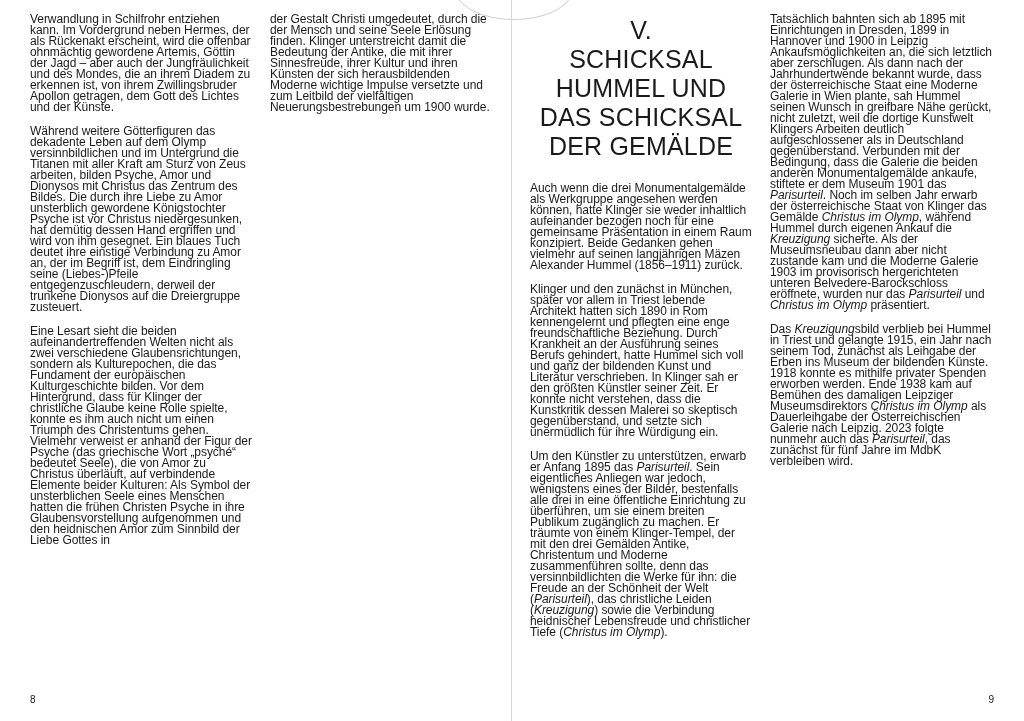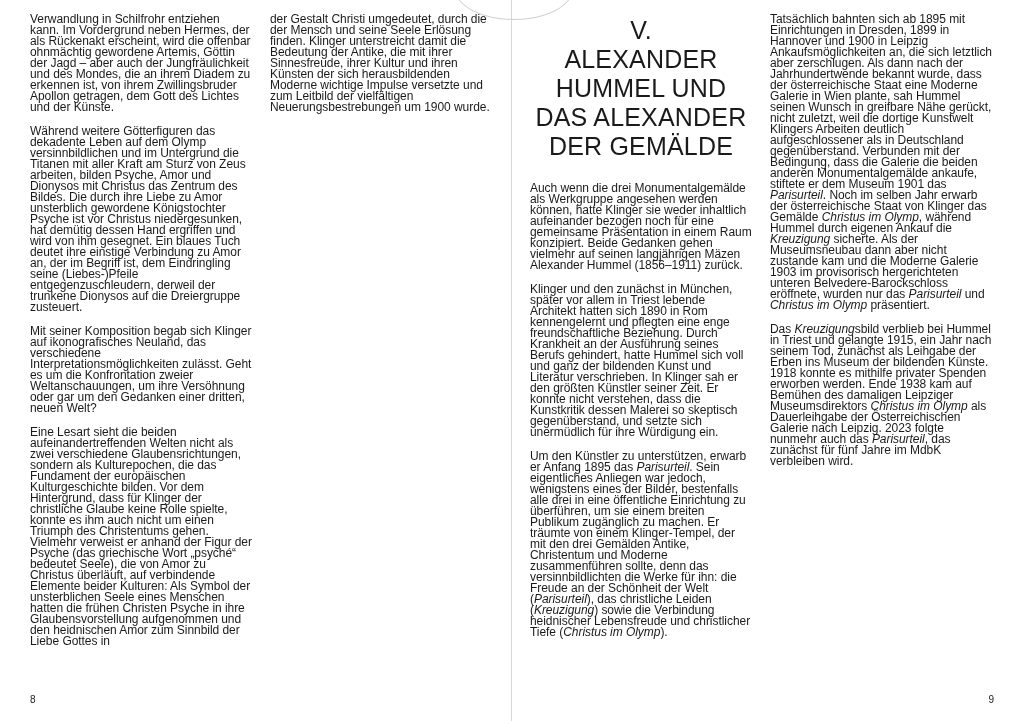--- a/index.html
+++ b/index.html
@@ -93,39 +93,38 @@
 </head>
 <body>
 
 <div class="spread">
 
   <div class="page page-left">
     <div class="cols">
       <div class="col">
         <p class="para">Verwandlung in Schilfrohr entziehen kann. Im Vordergrund neben Hermes, der als Rückenakt erscheint, wird die offenbar ohnmächtig gewordene Artemis, Göttin der Jagd – aber auch der Jungfräulichkeit und des Mondes, die an ihrem Diadem zu erkennen ist, von ihrem Zwillingsbruder Apollon getragen, dem Gott des Lichtes und der Künste.</p>
         <p class="para">Während weitere Götterfiguren das dekadente Leben auf dem Olymp versinnbildlichen und im Untergrund die Titanen mit aller Kraft am Sturz von Zeus arbeiten, bilden Psyche, Amor und Dionysos mit Christus das Zentrum des Bildes. Die durch ihre Liebe zu Amor unsterblich gewordene Königstochter Psyche ist vor Christus niedergesunken, hat demütig dessen Hand ergriffen und wird von ihm gesegnet. Ein blaues Tuch deutet ihre einstige Verbindung zu Amor an, der im Begriff ist, dem Eindringling seine (Liebes-)Pfeile entgegenzuschleudern, derweil der trunkene Dionysos auf die Dreiergruppe zusteuert.</p>
-        <p class="para">Mit seiner Komposition begab sich Klinger auf ikonografisches Neuland, das verschiedene Interpretationsmöglichkeiten zulässt. Geht es um die Konfrontation zweier Weltanschauungen, um ihre Versöhnung oder gar um den Gedanken einer dritten, neuen Welt?</p>
         <p class="para">Eine Lesart sieht die beiden aufeinandertreffenden Welten nicht als zwei verschiedene Glaubensrichtungen, sondern als Kulturepochen, die das Fundament der europäischen Kulturgeschichte bilden. Vor dem Hintergrund, dass für Klinger der christliche Glaube keine Rolle spielte, konnte es ihm auch nicht um einen Triumph des Christentums gehen. Vielmehr verweist er anhand der Figur der Psyche (das griechische Wort „psyché“ bedeutet Seele), die von Amor zu Christus überläuft, auf verbindende Elemente beider Kulturen: Als Symbol der unsterblichen Seele eines Menschen hatten die frühen Christen Psyche in ihre Glaubensvorstellung aufgenommen und den heidnischen Amor zum Sinnbild der Liebe Gottes in</p>
       </div>
       <div class="col">
         <p class="para">der Gestalt Christi umgedeutet, durch die der Mensch und seine Seele Erlösung finden. Klinger unterstreicht damit die Bedeutung der Antike, die mit ihrer Sinnesfreude, ihrer Kultur und ihren Künsten der sich herausbildenden Moderne wichtige Impulse versetzte und zum Leitbild der vielfältigen Neuerungsbestrebungen um 1900 wurde.</p>
       </div>
     </div>
     <div class="folio folio-left">8</div>
   </div>
 
   <div class="gutter"></div>
   <div class="binding-arc"></div>
 
   <div class="page page-right">
     <div class="cols">
       <div class="col">
         <h1 class="chapter-title">
           <span class="chapter-num">V.</span>
-          <span>ALEXANDER HUMMEL UND DAS ALEXANDER DER GEMÄLDE</span>
+          <span>SCHICKSAL HUMMEL UND DAS SCHICKSAL DER GEMÄLDE</span>
         </h1>
         <p class="para">Auch wenn die drei Monumentalgemälde als Werkgruppe angesehen werden können, hatte Klinger sie weder inhaltlich aufeinander bezogen noch für eine gemeinsame Präsentation in einem Raum konzipiert. Beide Gedanken gehen vielmehr auf seinen langjährigen Mäzen Alexander Hummel (1856–1911) zurück.</p>
         <p class="para">Klinger und den zunächst in München, später vor allem in Triest lebende Architekt hatten sich 1890 in Rom kennengelernt und pflegten eine enge freundschaftliche Beziehung. Durch Krankheit an der Ausführung seines Berufs gehindert, hatte Hummel sich voll und ganz der bildenden Kunst und Literatur verschrieben. In Klinger sah er den größten Künstler seiner Zeit. Er konnte nicht verstehen, dass die Kunstkritik dessen Malerei so skeptisch gegenüberstand, und setzte sich unermüdlich für ihre Würdigung ein.</p>
         <p class="para">Um den Künstler zu unterstützen, erwarb er Anfang 1895 das <em>Parisurteil</em>. Sein eigentliches Anliegen war jedoch, wenigstens eines der Bilder, bestenfalls alle drei in eine öffentliche Einrichtung zu überführen, um sie einem breiten Publikum zugänglich zu machen. Er träumte von einem Klinger-Tempel, der mit den drei Gemälden Antike, Christentum und Moderne zusammenführen sollte, denn das versinnbildlichten die Werke für ihn: die Freude an der Schönheit der Welt (<em>Parisurteil</em>), das christliche Leiden (<em>Kreuzigung</em>) sowie die Verbindung heidnischer Lebensfreude und christlicher Tiefe (<em>Christus im Olymp</em>).</p>
       </div>
       <div class="col">
         <p class="para">Tatsächlich bahnten sich ab 1895 mit Einrichtungen in Dresden, 1899 in Hannover und 1900 in Leipzig Ankaufsmöglichkeiten an, die sich letztlich aber zerschlugen. Als dann nach der Jahrhundertwende bekannt wurde, dass der österreichische Staat eine Moderne Galerie in Wien plante, sah Hummel seinen Wunsch in greifbare Nähe gerückt, nicht zuletzt, weil die dortige Kunstwelt Klingers Arbeiten deutlich aufgeschlossener als in Deutschland gegenüberstand. Verbunden mit der Bedingung, dass die Galerie die beiden anderen Monumentalgemälde ankaufe, stiftete er dem Museum 1901 das <em>Parisurteil</em>. Noch im selben Jahr erwarb der österreichische Staat von Klinger das Gemälde <em>Christus im Olymp</em>, während Hummel durch eigenen Ankauf die <em>Kreuzigung</em> sicherte. Als der Museumsneubau dann aber nicht zustande kam und die Moderne Galerie 1903 im provisorisch hergerichteten unteren Belvedere-Barockschloss eröffnete, wurden nur das <em>Parisurteil</em> und <em>Christus im Olymp</em> präsentiert.</p>
         <p class="para">Das <em>Kreuzigung</em>sbild verblieb bei Hummel in Triest und gelangte 1915, ein Jahr nach seinem Tod, zunächst als Leihgabe der Erben ins Museum der bildenden Künste. 1918 konnte es mithilfe privater Spenden erworben werden. Ende 1938 kam auf Bemühen des damaligen Leipziger Museumsdirektors <em>Christus im Olymp</em> als Dauerleihgabe der Österreichischen Galerie nach Leipzig. 2023 folgte nunmehr auch das <em>Parisurteil</em>, das zunächst für fünf Jahre im MdbK verbleiben wird.</p>
       </div>
     </div>

